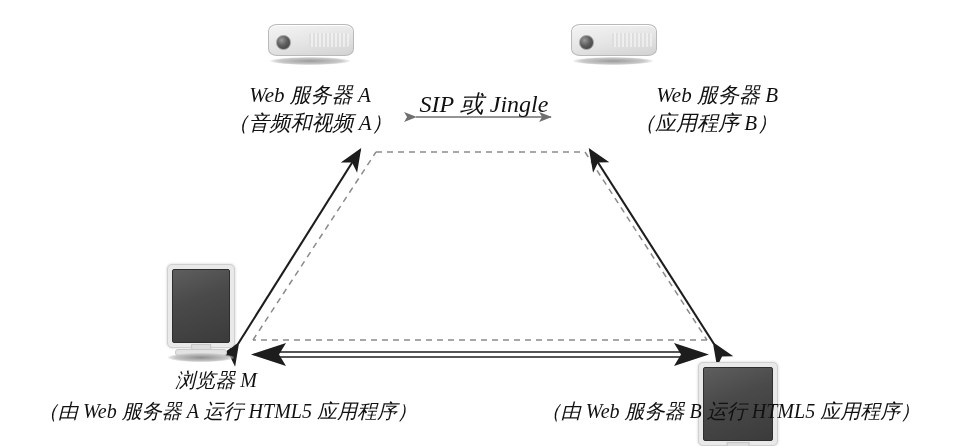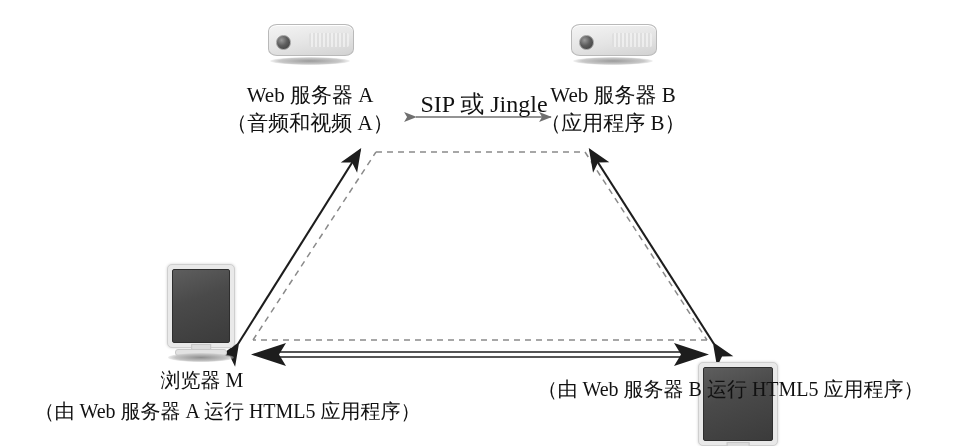--- a/index.html
+++ b/index.html
@@ -1,21 +1,21 @@
 <!DOCTYPE html>
 <html><head>
 <meta charset="utf-8">
 <style>
   html,body{margin:0;padding:0;background:#fff;}
   body{
     width:958px;height:446px;position:relative;overflow:hidden;
     font-family:"Liberation Serif","DejaVu Serif",serif;
     color:#111;
   }
-  #stage{position:absolute;inset:0;}
+  #stage{position:absolute;inset:0;font-style:italic;}
   #wires{position:absolute;left:0;top:0;width:958px;height:446px;}
 
   
   .node{position:absolute;}
 
   .server-icon{position:relative;width:92px;height:48px;}
   .server-icon .body{
     position:absolute;left:4px;top:2px;width:84px;height:30px;
     background:linear-gradient(170deg,#f4f4f4 0%,#e4e4e4 55%,#d2d2d2 100%);
     border:1px solid #b9b9b9;border-radius:9px/7px;
@@ -128,45 +128,45 @@
 
   <div class="node" style="left:567px;top:22px;">
     <div class="server-icon">
       <div class="body">
         <div class="vent"></div>
       </div>
       <div class="led"></div>
       <div class="shadow"></div>
     </div>
   </div>
-  <div class="label t22" style="left:468px;top:82px;width:290px;">
+  <div class="label t22" style="left:488px;top:82px;width:290px;text-align:right;">
     <span class="ln">Web 服务器 B</span>
     <span class="ln">（应用程序 B）</span>
   </div>
 
   <div class="edge-label" style="left:398px;top:88px;width:172px;">SIP 或 Jingle</div>
 
   <div class="node monitor-icon" style="left:167px;top:264px;width:68px;height:98px;">
     <div class="bezel"></div>
     <div class="screen"></div>
     <div class="stand"></div>
     <div class="base"></div>
     <div class="shadow"></div>
   </div>
-  <div class="label t21" style="left:102px;top:367px;width:200px;">
+  <div class="label t21" style="left:116px;top:367px;width:200px;">
     <span class="ln">浏览器 M</span>
   </div>
   <div class="label t21" style="left:0px;top:398px;width:455px;">
     <span class="ln">（由 Web 服务器 A 运行 HTML5 应用程序）</span>
   </div>
 
   <div class="node monitor-icon" style="left:698px;top:264px;width:80px;height:98px;">
     <div class="bezel"></div>
     <div class="screen"></div>
     <div class="stand"></div>
 
   </div>
-  <div class="label t21" style="left:503px;top:376px;width:455px;">
+  <div class="label t21" style="left:503px;top:398px;width:455px;">
     <span class="ln">（由 Web 服务器 B 运行 HTML5 应用程序）</span>
   </div>
 
 
 </div>
 
 </body></html>

